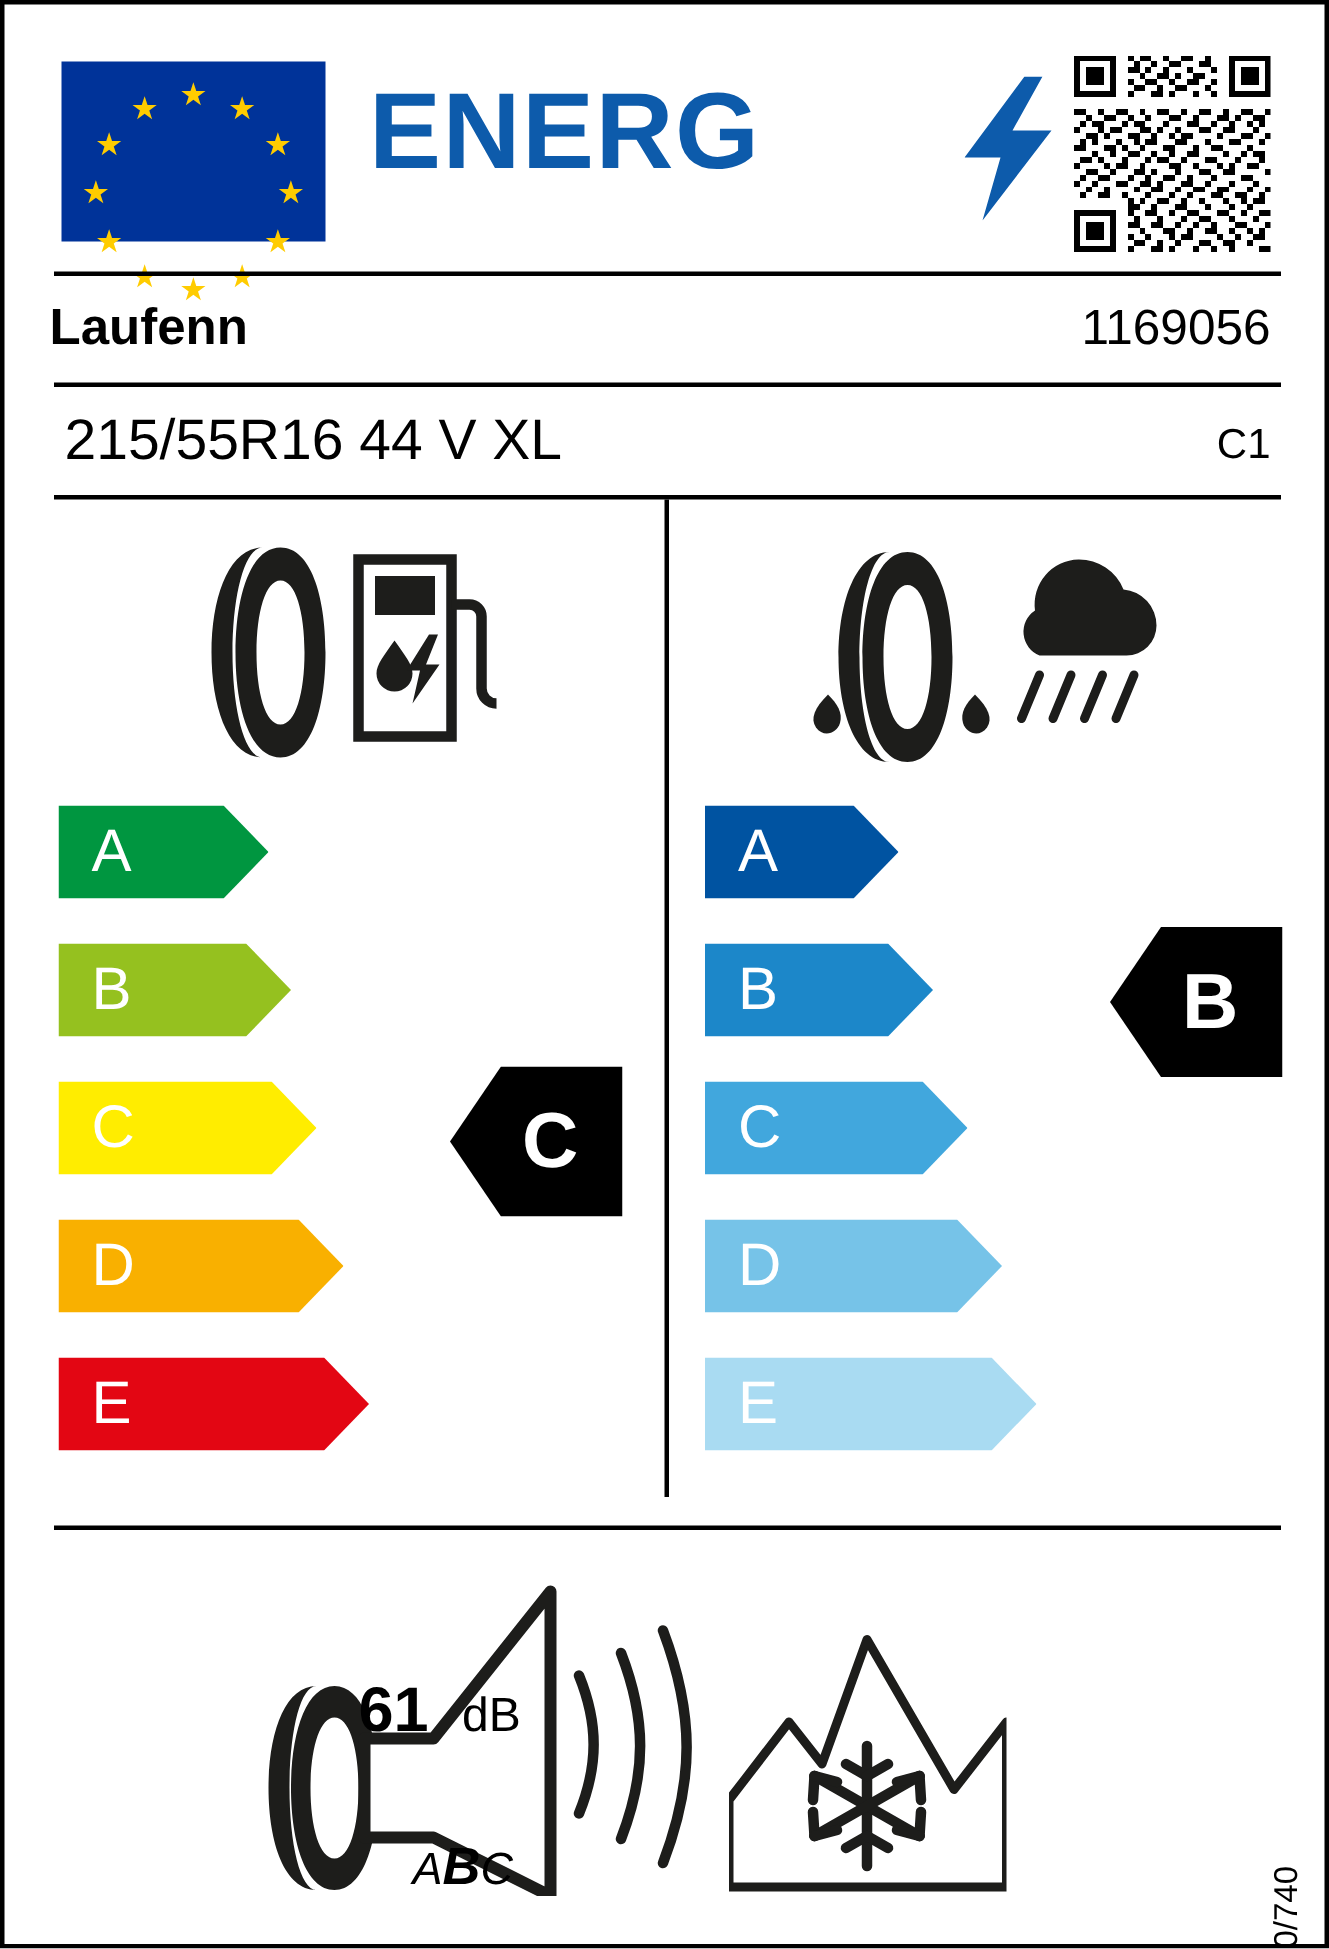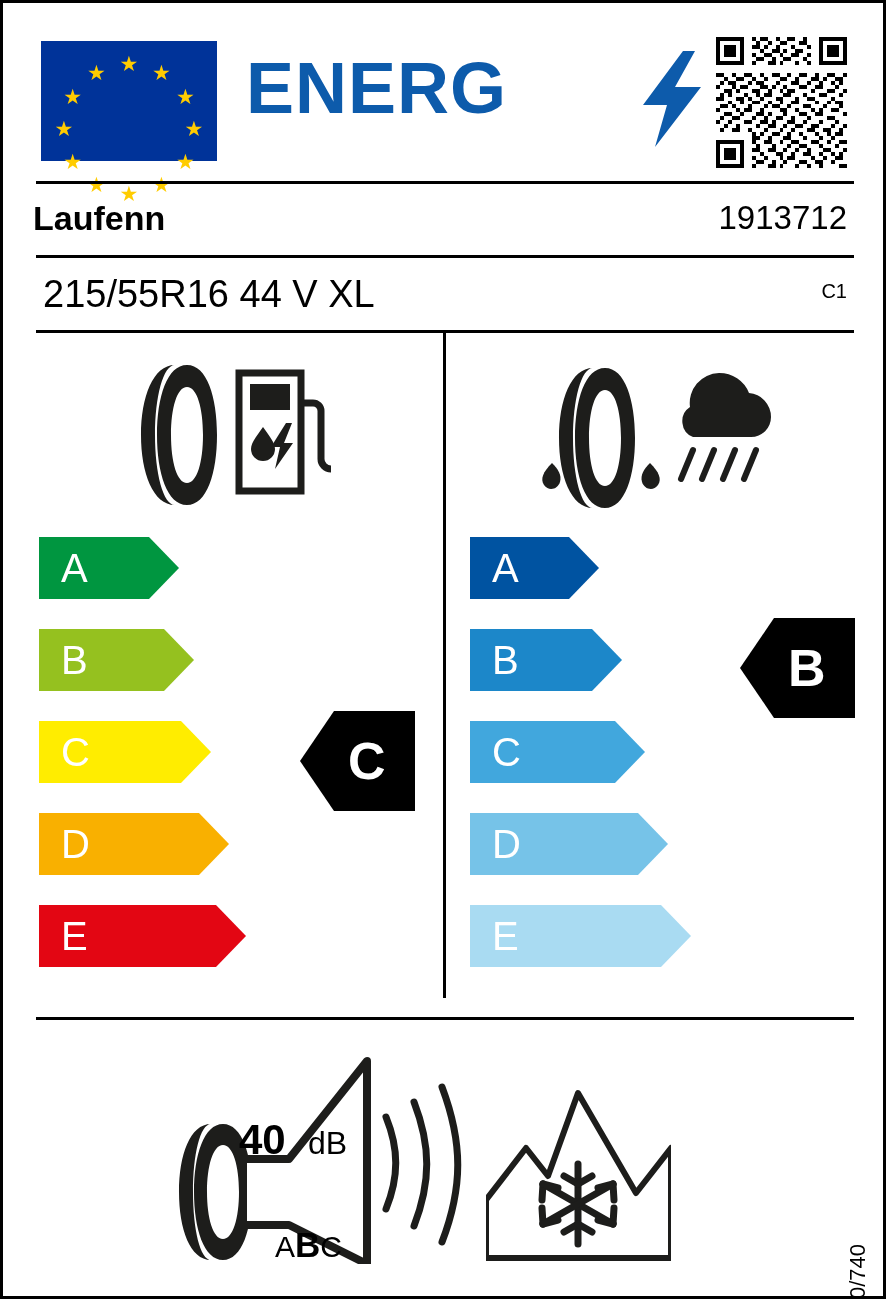--- a/index.html
+++ b/index.html
@@ -95,21 +95,21 @@
     text-align: right;
   }
   .tyre-size {
     position: absolute;
     left: 40px; top: 270px;
     font-size: 38px;
   }
   .tyre-class {
     position: absolute;
     right: 36px; top: 277px;
-    font-size: 20px;
+    font-size: 28px;
   }
 
   
   .pictos { position: absolute; }
 
   
   .bar {
     position: absolute;
     height: 62px;
   }
@@ -435,21 +435,21 @@
             <rect x="26" y="32" width="1" height="1"></rect>
             <rect x="31" y="32" width="2" height="1"></rect>
         </g>
       </svg>
     </div>
   </div>
 
   <div class="hrule" style="top:178px;"></div>
 
   <div class="brand">Laufenn</div>
-  <div class="supplier-code">1913712</div>
+  <div class="supplier-code">1169056</div>
 
   <div class="hrule" style="top:252px;"></div>
 
   <div class="tyre-size">215/55R16 44 V XL</div>
   <div class="tyre-class">C1</div>
 
   <div class="hrule" style="top:327px;"></div>
 
   <div class="vrule" style="left:440px; top:330px; height:665px;"></div>
 
@@ -584,24 +584,24 @@
       <path d="M72 110 L72 176 L118 176 L196 215 L196 12 L118 110 Z" fill="#fff" stroke="#1d1d1b" stroke-width="8" stroke-linejoin="round"></path>
 
       <g fill="none" stroke="#1d1d1b" stroke-width="7" stroke-linecap="round">
         <path d="M215 68 C228 100 228 128 215 160"></path>
         <path d="M243 53 C260 97 260 133 243 177"></path>
         <path d="M271 38 C292 94 292 138 271 193"></path>
       </g>
     </svg>
   </div>
 
-  <div class="noise-db" style="left:236px; top:1113px;">40</div>
+  <div class="noise-db" style="left:236px; top:1113px;">61</div>
   <div class="noise-unit" style="left:305px; top:1122px;">dB</div>
 
-  <div class="noise-classes" style="left:272px; top:1222px;">
+  <div class="noise-classes" style="left:272px; top:1222px;font-style:italic;">
     <span>A</span><b>B</b><span>C</span>
   </div>
 
   <div class="pictos" style="left:483px; top:1085px; width:185px; height:175px;">
     <svg width="185" height="175" viewBox="0 0 185 175">
       <polygon points="92,5 150,105 185,60 185,170 0,170 0,112 40,60 62,88" fill="none" stroke="#1d1d1b" stroke-width="6" stroke-linejoin="round"></polygon>
       <g stroke="#1d1d1b" stroke-width="7" stroke-linecap="round">
         <line x1="92" y1="76" x2="92" y2="156"></line>
         <line x1="57" y1="96" x2="127" y2="136"></line>
         <line x1="127" y1="96" x2="57" y2="136"></line>

